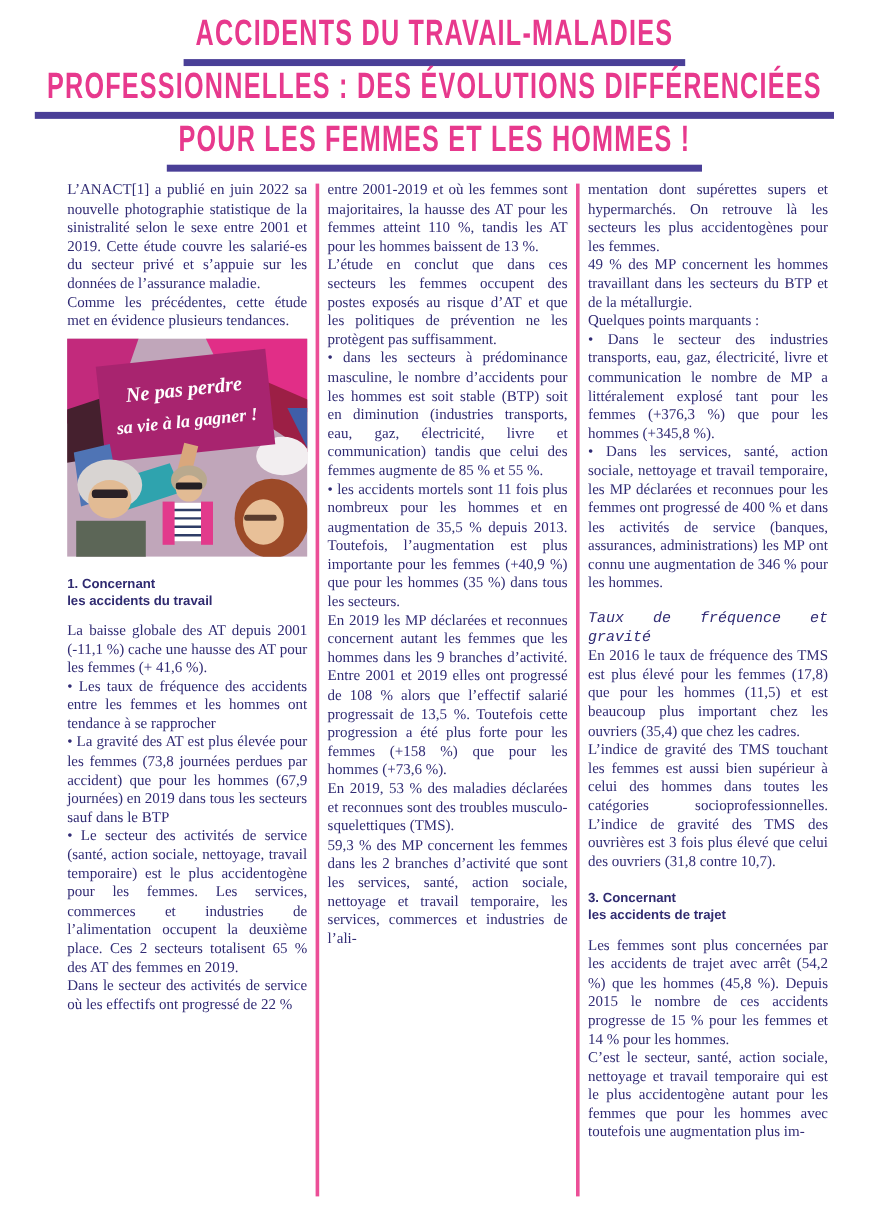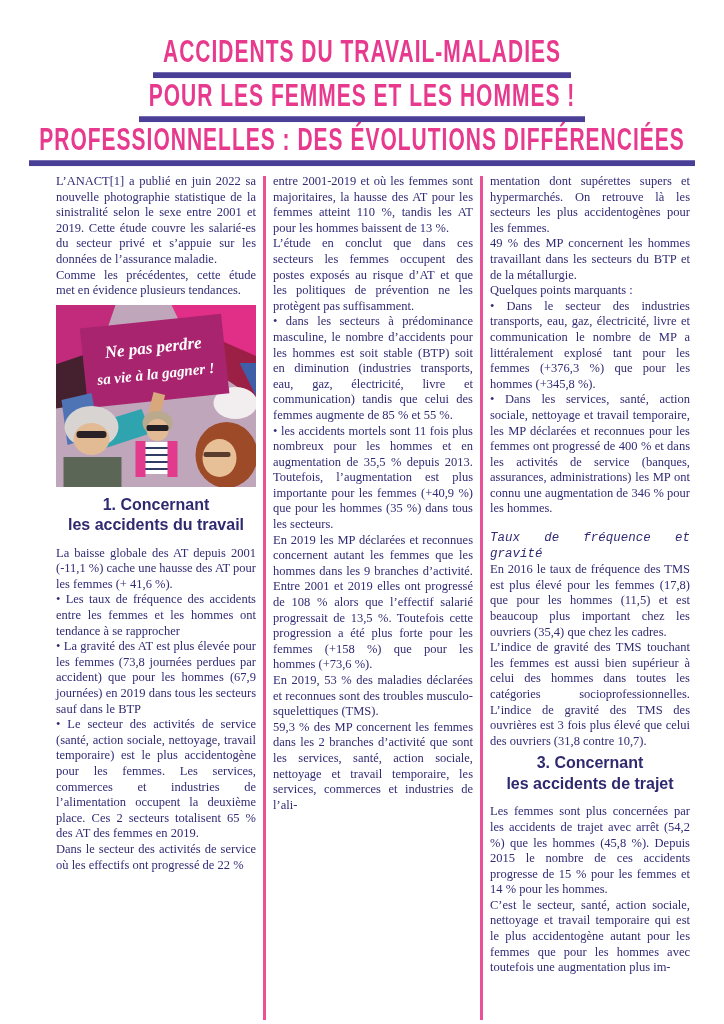--- a/index.html
+++ b/index.html
@@ -6,21 +6,21 @@
   .page{
     position:relative;
     width:724px;height:1024px;
     margin:0 auto;
     background:#ffffff;
     overflow:hidden;
     font-family:"Liberation Serif", serif;
   }
   
   .title-block{
-    padding-top:36px;
+    padding-top:13px;
     text-align:center;
   }
   .title-line{height:44px;}
   .title-line span{
     display:inline-block;
     font-family:"Liberation Sans", sans-serif;
     font-weight:bold;
     text-transform:uppercase;
     color:#e7398d;
     font-size:21px;
@@ -51,26 +51,26 @@
   }
   .col p{margin:0;}
   .col-divider{
     flex:0 0 3px;
     background:#ec4f97;
     margin:2px 7px 10px 7px;
   }
   .section-heading{
     font-family:"Liberation Sans", sans-serif;
     font-weight:bold;
-    font-size:16px;
+    font-size:11px;
     line-height:1.28;
-    text-align:center;
+    text-align:left;
     color:#2f2a70;
     white-space:pre-line;
-    margin:4px 0 10px 0;
+    margin:16px 0 10px 0;
   }
   .subhead-italic{
     font-style:italic;
     margin-top:14px !important;
     font-family:Liberation Mono, monospace;
   }
   
   .photo{
     width:100%;
     height:182px;
@@ -87,24 +87,24 @@
 </head>
 <body>
 
 <div class="page">
 
   <header class="title-block">
     <div class="title-line">
       <span>Accidents du travail-maladies</span>
     </div>
     <div class="title-line">
-      <span>pour les femmes et les hommes !</span>
+      <span>professionnelles : des évolutions différenciées</span>
     </div>
     <div class="title-line">
-      <span>professionnelles : des évolutions différenciées</span>
+      <span>pour les femmes et les hommes !</span>
     </div>
   </header>
 
   <main class="columns">
 
     <section class="col">
       <p>L’ANACT[1] a publié en juin 2022 sa nouvelle photographie statistique de la sinistralité selon le sexe entre 2001 et 2019. Cette étude couvre les salarié-es du secteur privé et s’appuie sur les données de l’assurance maladie.</p>
       <p>Comme les précédentes, cette étude met en évidence plusieurs tendances.</p>
 
       <svg class="photo" viewBox="0 0 205 182" preserveAspectRatio="xMidYMid slice" role="img">

